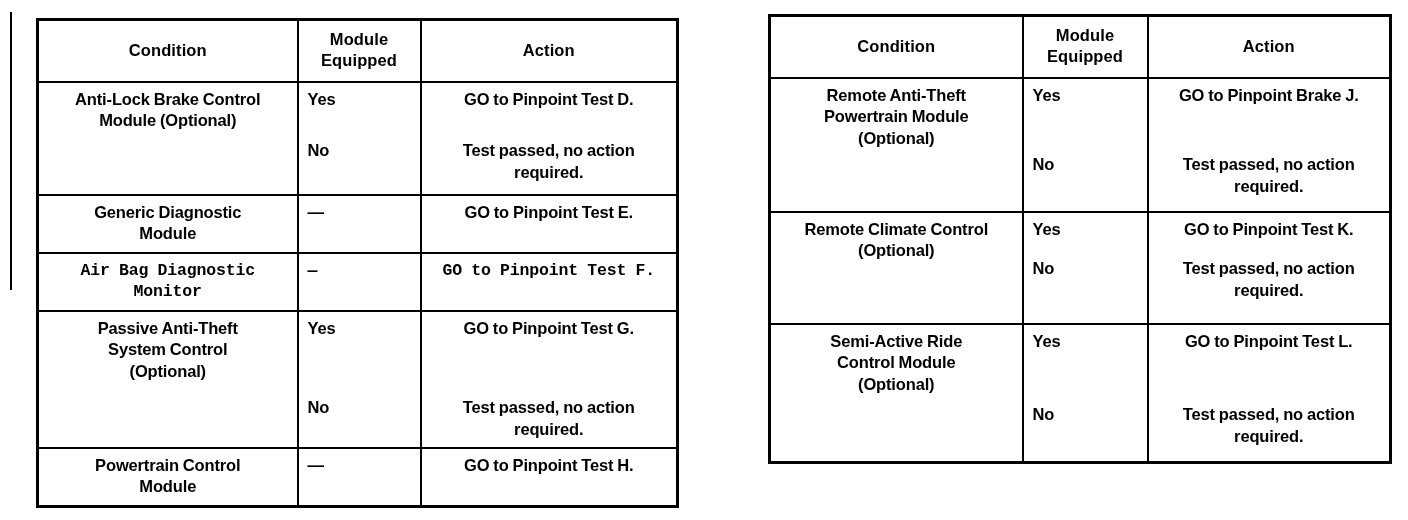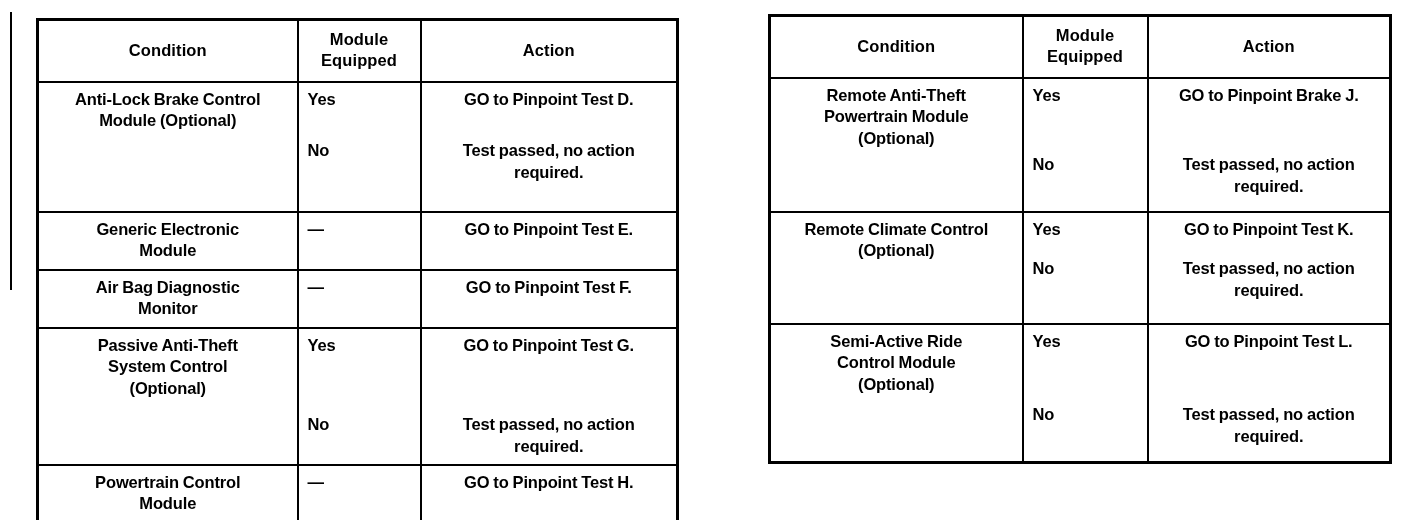--- a/index.html
+++ b/index.html
@@ -130,21 +130,21 @@
           <tr>
             <th>Condition</th>
             <th>
               <span class="cond-line">Module</span>
               <span class="cond-line">Equipped</span>
             </th>
             <th>Action</th>
           </tr>
         </thead>
         <tbody>
-          <tr style="height: 130px; margin-top: 36px;">
+          <tr style="height: 113px; margin-top: 36px;">
             <td>
               <span class="cond-line">Anti-Lock Brake Control</span>
               <span class="cond-line">Module (Optional)</span>
             </td>
             <td>
               <span class="stack">
                 <span class="entry">Yes</span>
                 <span class="entry-spacer" style="height: 30px;"></span>
                 <span class="entry">No</span>
               </span>
@@ -157,37 +157,37 @@
                 <span class="entry-spacer" style="height: 30px;"></span>
                 <span class="entry">
                   <span class="cond-line">Test passed, no action</span>
                   <span class="cond-line">required.</span>
                 </span>
               </span>
             </td>
           </tr>
           <tr style="height: 57px;">
             <td>
-              <span class="cond-line">Generic Electronic</span>
+              <span class="cond-line">Generic Diagnostic</span>
               <span class="cond-line">Module</span>
             </td>
             <td>
               <span class="stack">
                 <span class="entry dash">—</span>
               </span>
             </td>
             <td>
               <span class="stack">
                 <span class="entry">
                   <span class="cond-line">GO to Pinpoint Test E.</span>
                 </span>
               </span>
             </td>
           </tr>
-          <tr style="height: 57px;">
+          <tr style="height: 57px; font-family: Liberation Mono, monospace;">
             <td>
               <span class="cond-line">Air Bag Diagnostic</span>
               <span class="cond-line">Monitor</span>
             </td>
             <td>
               <span class="stack">
                 <span class="entry dash">—</span>
               </span>
             </td>
             <td>

